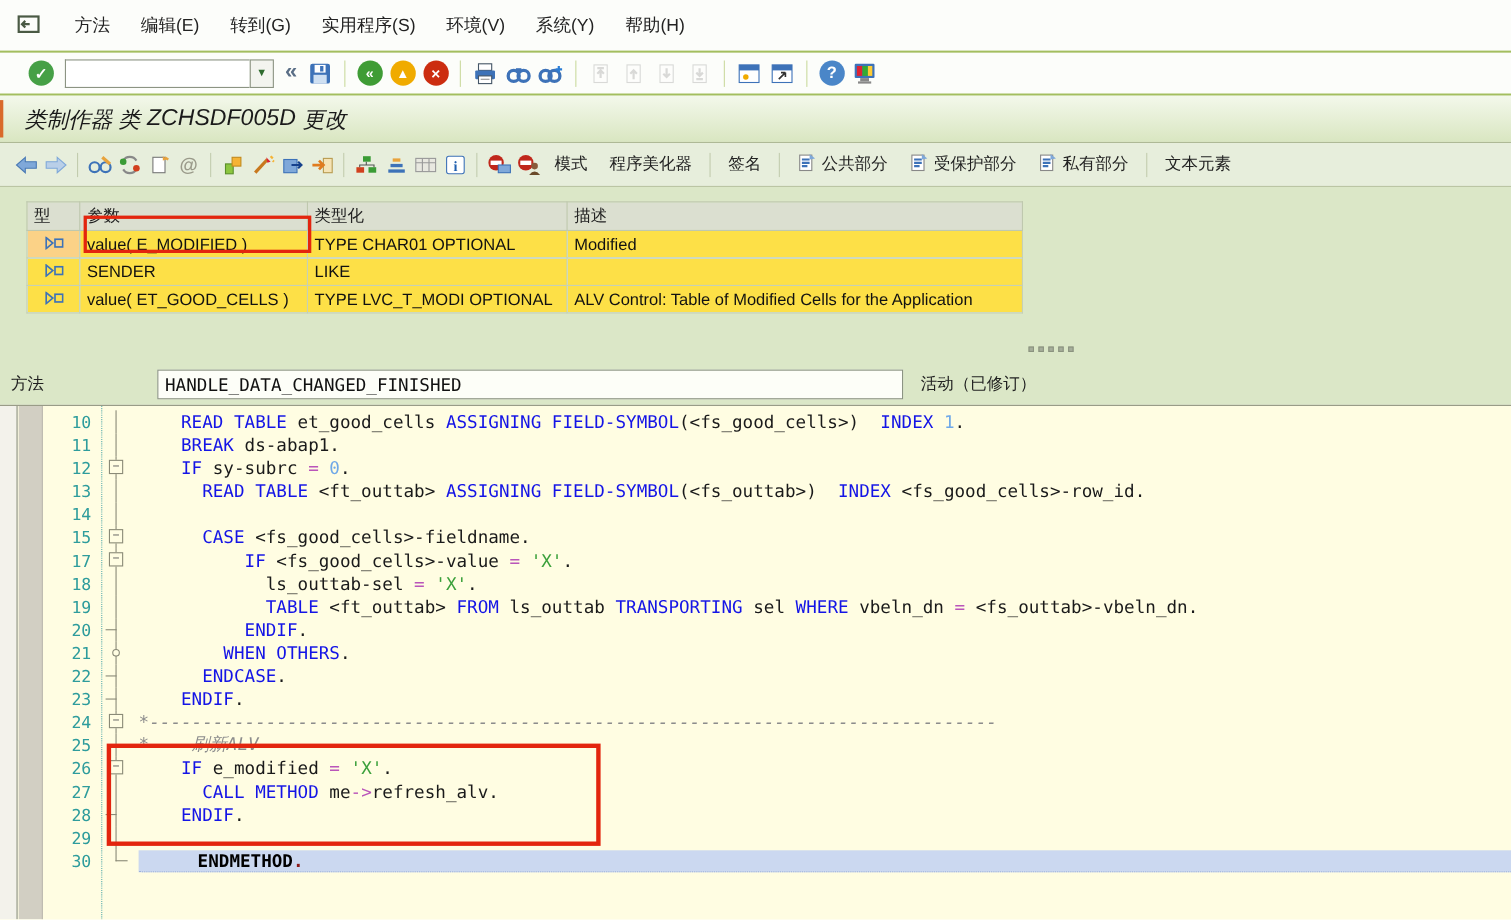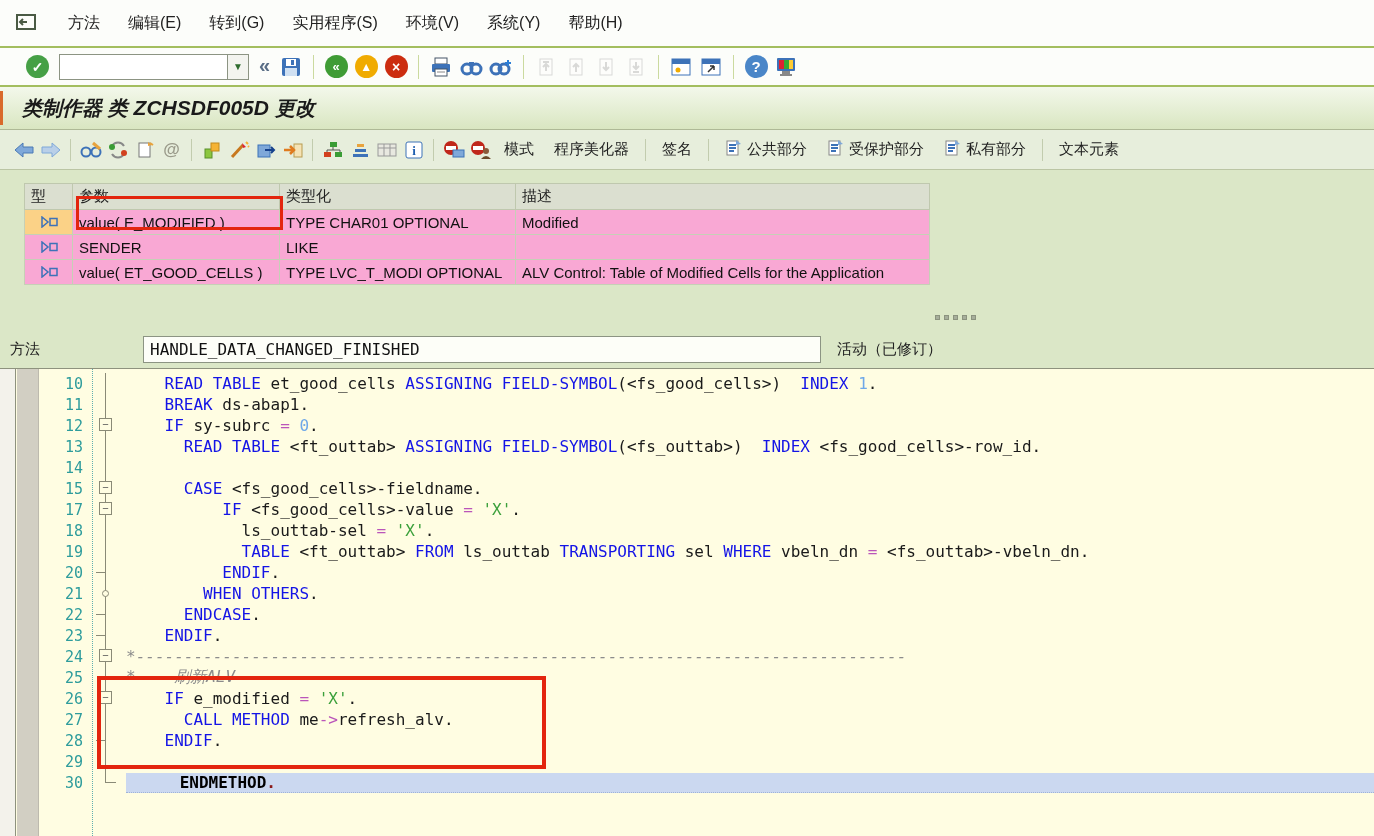--- a/index.html
+++ b/index.html
@@ -24,36 +24,36 @@
               font-size:14px; padding:0 4px; font-family:"Liberation Sans",sans-serif; }
   .cmdbtn { width:22px; height:26px; border:1px solid #8C9483; background:#F3F4EF; color:#2E6B2E;
             font-size:10px; display:flex; align-items:center; justify-content:center; }
   .collapse { color:#5A6E86; font-size:20px; margin:0 6px 2px 2px; font-weight:bold; }
   .grayed { opacity:.35; filter:grayscale(1); }
 
   
   .titlebar { height:43px; background:linear-gradient(#F3F8EB,#D9E6C1); border-bottom:1px solid #AEB996;
               display:flex; align-items:center; padding-left:22px; position:relative; }
   .titlebar::before { content:""; position:absolute; left:0; top:4px; bottom:4px; width:3px; background:#D96A2B; }
-  .title-text { font-size:20px; font-weight:bold; font-style:italic; color:#1a1a1a;text-align:center; }
+  .title-text { font-size:20px; font-weight:normal; font-style:italic; color:#1a1a1a;text-align:center; }
   .title-name { font-size:21px; margin:0 6px; }
 
   
   .apptoolbar { height:40px; background:#E7EEDC; border-bottom:1px solid #BBC5A4; display:flex;
                 align-items:center; padding-left:10px; }
   .at-sep { width:1px; height:22px; background:#C2CCAE; margin:0 6px; }
   .at-ic { width:25px; height:23px; display:flex; align-items:center; justify-content:center; margin:0 1px; }
   .at-btn { font-size:15px; color:#222; padding:4px 10px; display:flex; align-items:center; gap:4px; }
 
   
   .upperpane { height:160px; background:#DBE7C7; position:relative; }
   .ptable { position:absolute; left:24px; top:13px; border-collapse:collapse; }
   .ptable th { background:#DBDFD0; border:1px solid #BFC8AE; font-weight:normal; font-size:15px;
                text-align:left; padding:2px 6px; height:26px; color:#222; }
-  .ptable td { background:#f9a8d4; border:1px solid #C6D0B6; font-size:15px; padding:2px 6px;
+  .ptable td { background:#fde047; border:1px solid #C6D0B6; font-size:15px; padding:2px 6px;
                height:25px; color:#111; white-space:nowrap; overflow:hidden; }
   .ptable td.tcell { text-align:center; padding:2px 2px; }
   .ptable tr.sel td.tcell { background:#FBD287; }
   .splitdots { position:absolute; left:935px; top:145px; display:flex; gap:4px; }
   .splitdots i { width:5px; height:5px; background:#A6AE9B; border:1px solid #8b937f; }
 
   
   .methodrow { height:38px; background:#DBE7C7; display:flex; align-items:center; }
   .m-label { font-size:15px; color:#222; margin-left:10px; width:133px; }
   .m-input { width:678px; height:27px; border:1px solid #8C9483; background:#FDFEF8; font-size:16px;

